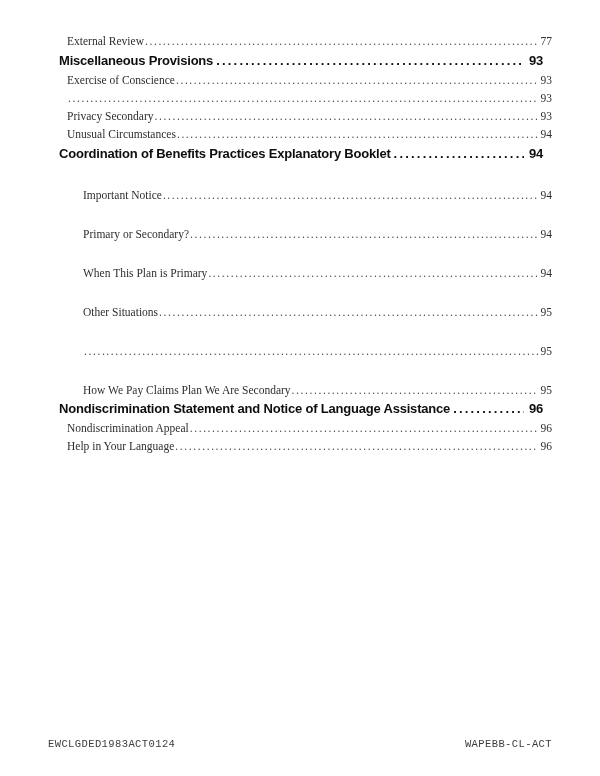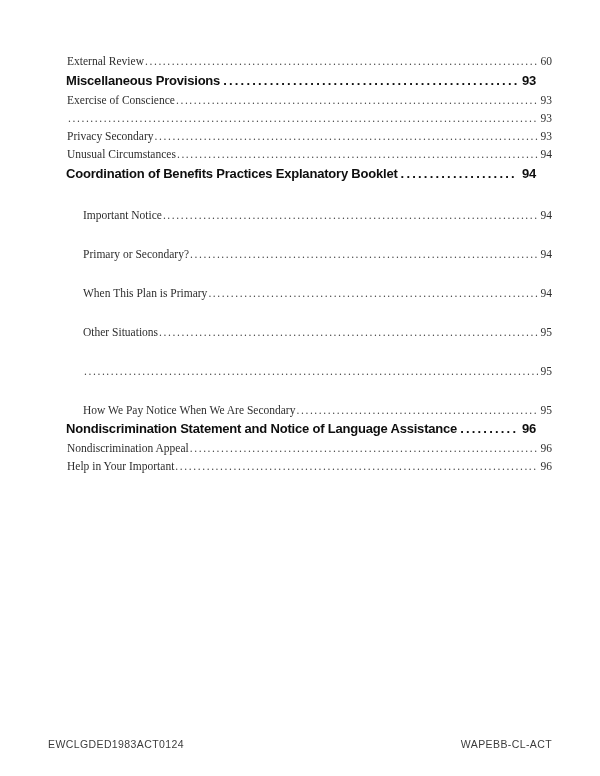--- a/index.html
+++ b/index.html
@@ -8,21 +8,21 @@
     width: 600px;
     height: 776px;
     position: relative;
     overflow: hidden;
     font-family: "Liberation Serif", serif;
   }
   .page {
     position: absolute;
     inset: 0;
     background: #ffffff;
-    padding: 54px 48px 0 50px;
+    padding: 34px 48px 0 50px;
     border-radius: 16px;
   }
   .toc-line {
     display: flex;
     align-items: baseline;
     color: #2e2e2e;
   }
   .toc-label { white-space: nowrap; }
   .toc-dots {
     flex: 1 1 auto;
@@ -44,54 +44,54 @@
   .level-sub1 { padding-left: 17px; margin-bottom: 4px; }
   .level-sub2 { padding-left: 33px; margin-bottom: 1px; margin-top: 25px; }
 
   .level-heading {
     font-family: "Liberation Sans", sans-serif;
     font-weight: bold;
     font-size: 13px;
     letter-spacing: -0.2px;
     line-height: 18px;
     color: #0e0e0e;
-    margin: 3px 16px;
+    margin: 3px 9px;
   }
   .level-heading .toc-dots { margin-right: 5px; margin-left: 3px; }
   .level-heading .toc-dots::after {
     letter-spacing: 2.2px;
     color: #0e0e0e;
   }
   .level-heading .toc-page { padding-left: 0; }
 
   .footer {
     position: absolute;
     left: 48px;
     right: 48px;
     bottom: 26px;
     display: flex;
     justify-content: space-between;
     align-items: flex-end;
-    font-family: Liberation Sans, sans-serif;
+    font-family: Liberation Mono, monospace;
     font-size: 10.5px;
     line-height: 12px;
     letter-spacing: 0.4px;
     color: #3c3c3c;
     margin-top: 8px;
   }
 </style>
 </head>
 <body>
 
 <div class="page">
   <div class="toc">
   <div class="toc-line level-sub1">
     <span class="toc-label">External Review</span>
     <span class="toc-dots"></span>
-    <span class="toc-page">60</span>
+    <span class="toc-page">77</span>
   </div>
 
 
   <div class="toc-line level-heading">
     <span class="toc-label">Miscellaneous Provisions</span>
     <span class="toc-dots"></span>
     <span class="toc-page">93</span>
   </div>
 
   <div class="toc-line level-sub1">
@@ -146,39 +146,39 @@
     <span class="toc-dots"></span>
     <span class="toc-page">95</span>
   </div>
 
   <div class="toc-line level-sub2">
     <span class="toc-dots"></span>
     <span class="toc-page">95</span>
   </div>
 
   <div class="toc-line level-sub2">
-    <span class="toc-label">How We Pay Notice When We Are Secondary</span>
+    <span class="toc-label">How We Pay Claims Plan We Are Secondary</span>
     <span class="toc-dots"></span>
     <span class="toc-page">95</span>
   </div>
 
   <div class="toc-line level-heading">
     <span class="toc-label">Nondiscrimination Statement and Notice of Language Assistance</span>
     <span class="toc-dots"></span>
     <span class="toc-page">96</span>
   </div>
 
   <div class="toc-line level-sub1">
     <span class="toc-label">Nondiscrimination Appeal</span>
     <span class="toc-dots"></span>
     <span class="toc-page">96</span>
   </div>
 
   <div class="toc-line level-sub1">
-    <span class="toc-label">Help in Your Important</span>
+    <span class="toc-label">Help in Your Language</span>
     <span class="toc-dots"></span>
     <span class="toc-page">96</span>
   </div>
 </div>
 
   <div class="footer">
     <span>EWCLGDED1983ACT0124</span>
     <span>WAPEBB-CL-ACT</span>
   </div>
 </div>

